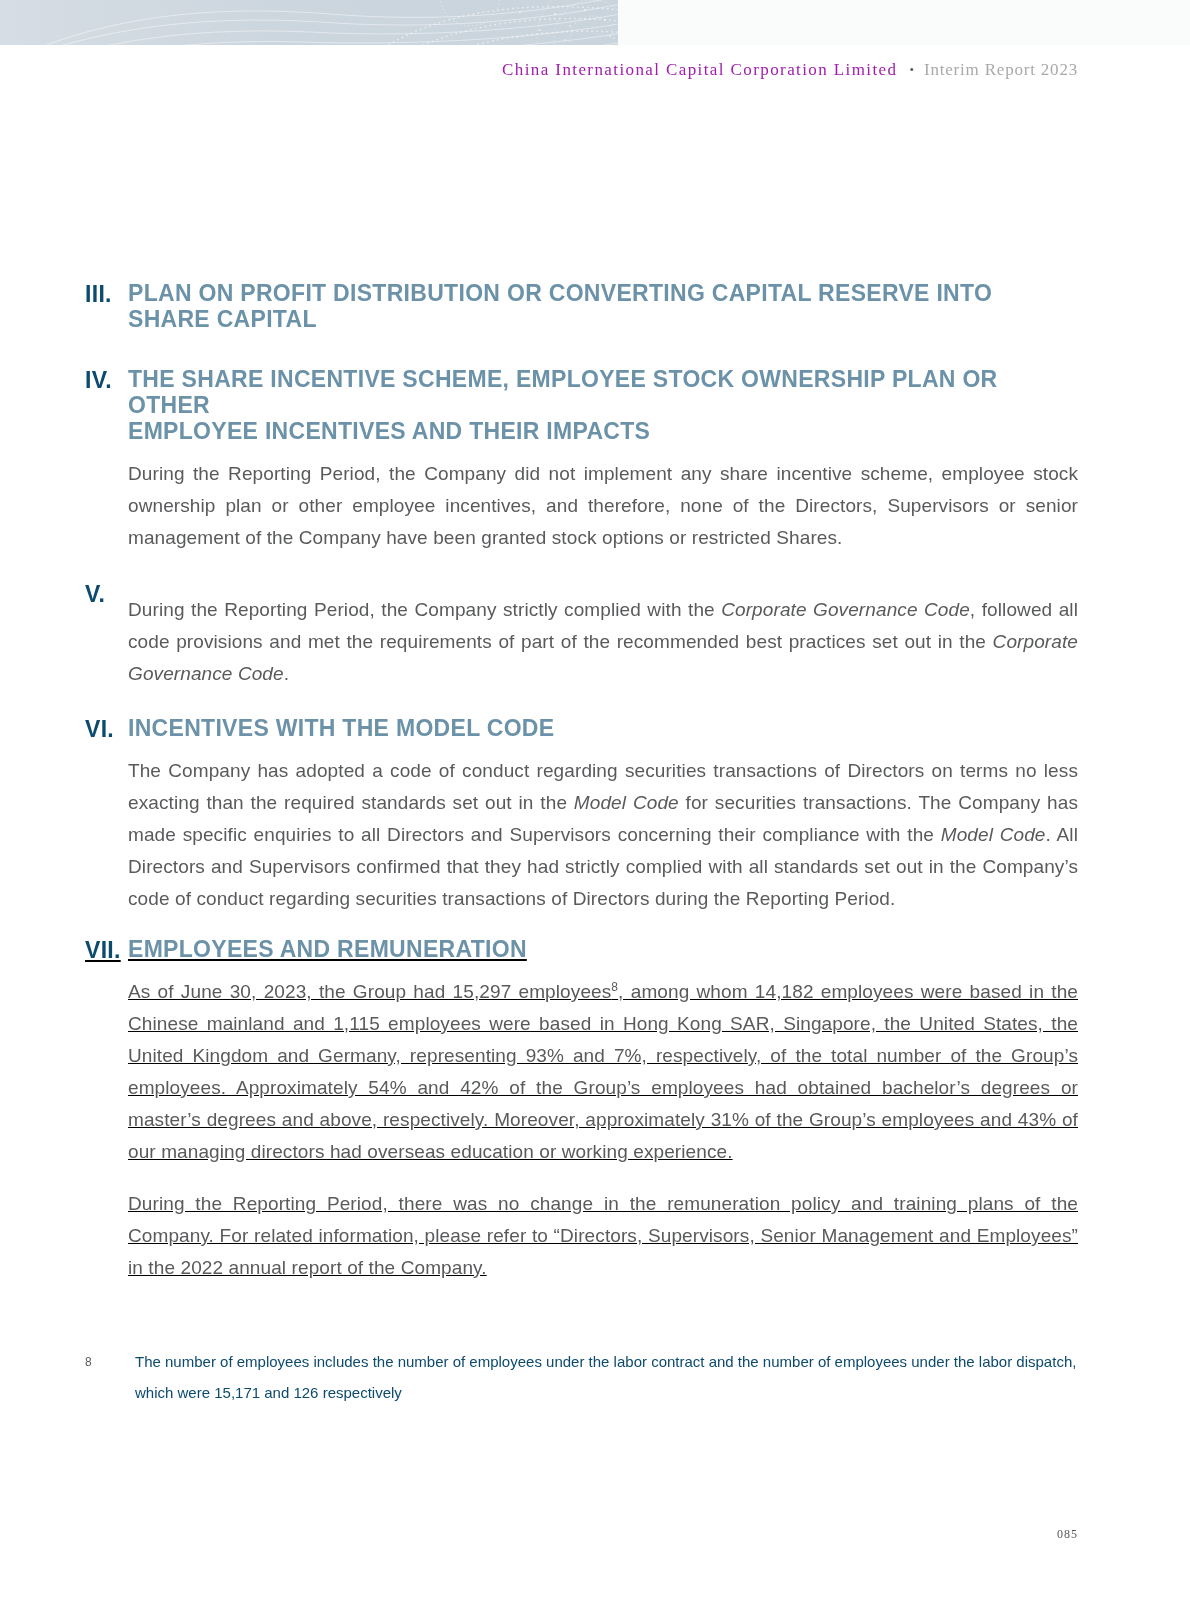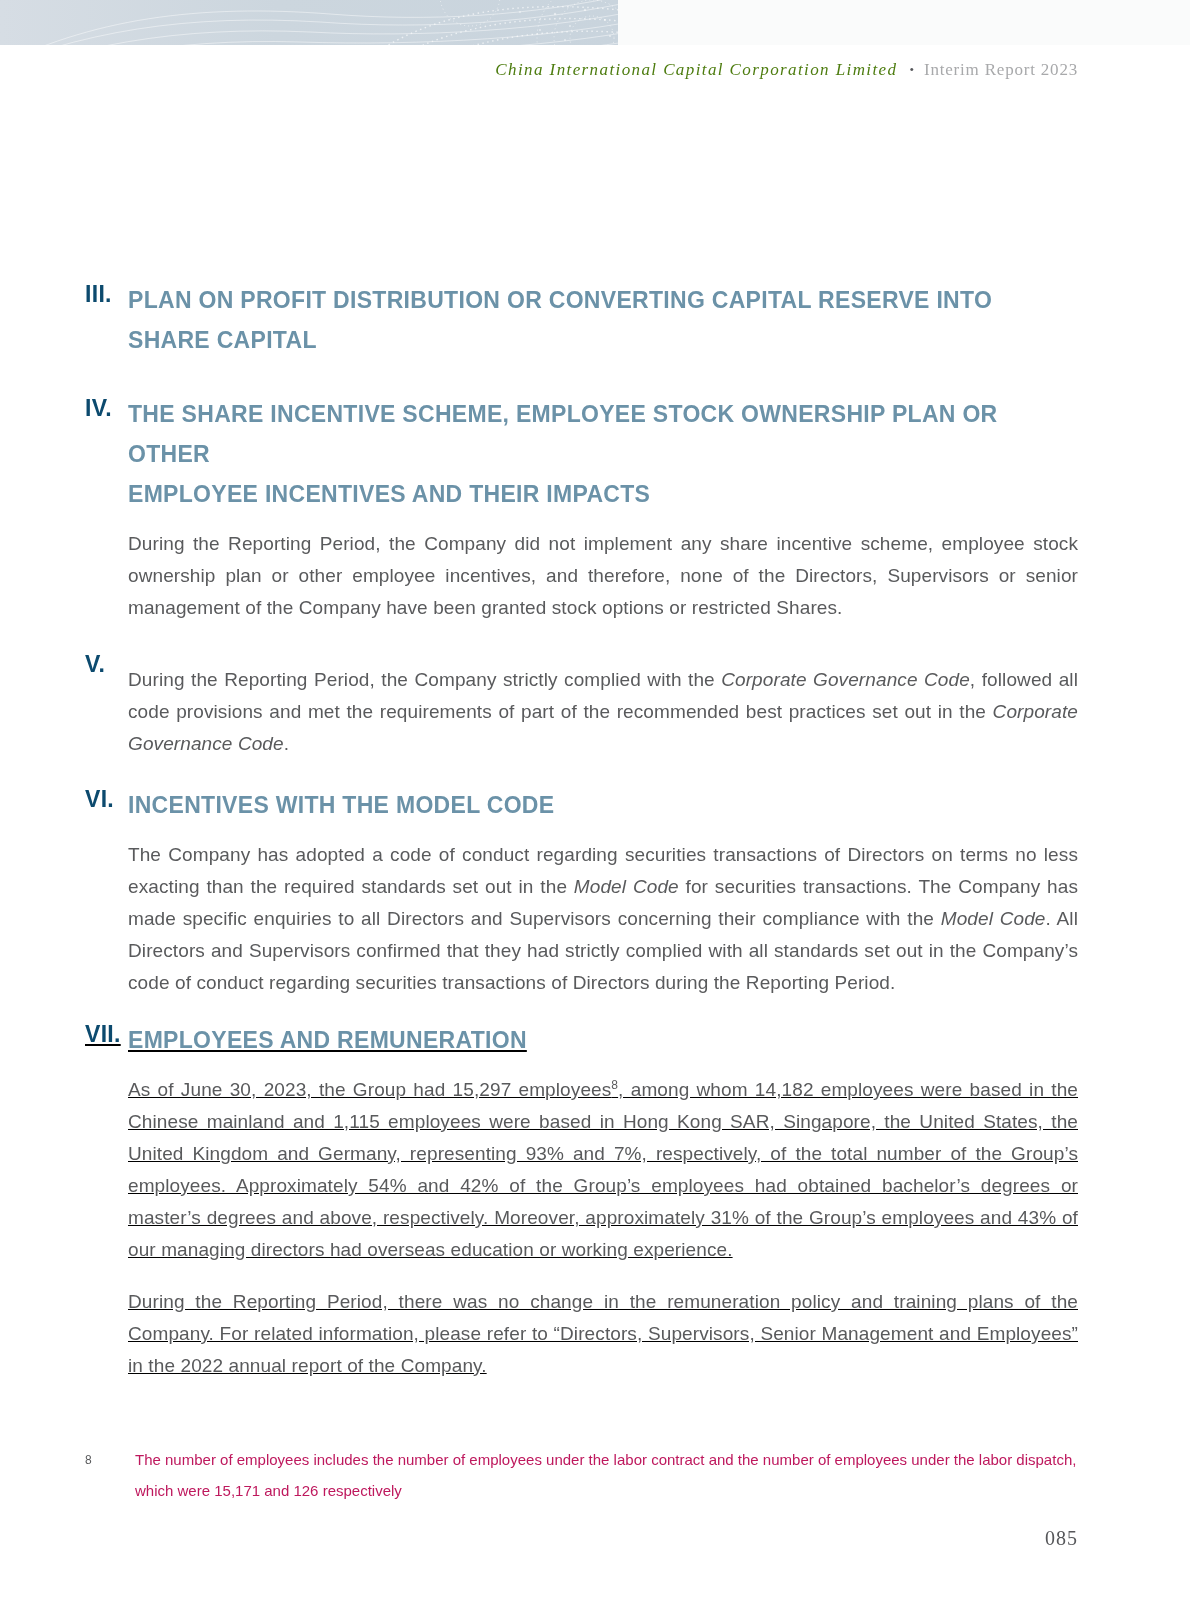--- a/index.html
+++ b/index.html
@@ -20,40 +20,40 @@
     overflow:hidden;
   }
   .banner svg{display:block;width:618px;height:45px;}
   
   .page-header{
     position:absolute;top:58px;right:112px;
     font-family:"Liberation Serif",serif;
     font-size:17px;line-height:24px;
     white-space:nowrap;
   }
-  .page-header .company{color:#4d7c0f;letter-spacing:1.4px;font-style:italic;}
+  .page-header .company{color:#a21caf;letter-spacing:1.4px;}
   .page-header .bullet{color:#55565a;font-size:13px;padding:0 10px 0 12px;vertical-align:1px;}
   .page-header .report{color:#a8a9ab;letter-spacing:0.8px;}
   
   .content{
     position:absolute;left:85px;top:280px;width:993px;
   }
   .report-section{display:flex;align-items:flex-start;}
   .report-section + .report-section{margin-top:26px;}
   .report-section.s4{margin-top:34px;}
   .report-section.s6{margin-top:25px;}
   .report-section.s7{margin-top:21px;text-decoration:underline;}
   .sec-num{
     flex:0 0 43px;width:43px;
     font-size:23px;font-weight:bold;line-height:29px;
     color:#0c4a6e;letter-spacing:0.3px;
   }
   .sec-body{flex:1 1 auto;min-width:0;}
   .sec-title{
-    margin:0;font-size:23px;font-weight:bold;line-height:40px;
+    margin:0;font-size:23px;font-weight:bold;line-height:26px;
     color:#6b92a8;letter-spacing:0.3px;white-space:pre-line;
   }
   .sec-body p{
     margin:14px 0 0 0;
     font-size:19px;line-height:32px;color:#595a5c;
     text-align:justify;letter-spacing:0.1px;
   }
   .sec-body p + p{margin-top:20px;}
   .sec-body p i{font-style:italic;}
   .sec-body p sup{font-size:12px;line-height:0;vertical-align:7px;}
@@ -62,28 +62,28 @@
     display:flex;align-items:flex-start;
     margin-top:62px;
   }
   .fn-marker{
     flex:0 0 50px;width:50px;
     font-size:12px;color:#595a5c;line-height:28px;
     padding-top:2px;
   }
   .fn-text{
     flex:1 1 auto;
-    font-size:15px;line-height:31px;color:#be185d;
+    font-size:15px;line-height:31px;color:#0c4a6e;
     text-align:left;
   }
   
   .page-number{
     position:absolute;top:1527px;right:112px;
     font-family:"Liberation Serif",serif;
-    font-size:20px;color:#56575a;letter-spacing:1px;
+    font-size:12px;color:#56575a;letter-spacing:1px;
   }
 </style>
 </head>
 <body>
 
 <div class="page">
 
   <div class="banner-strip"></div>
 
   <div class="banner">

